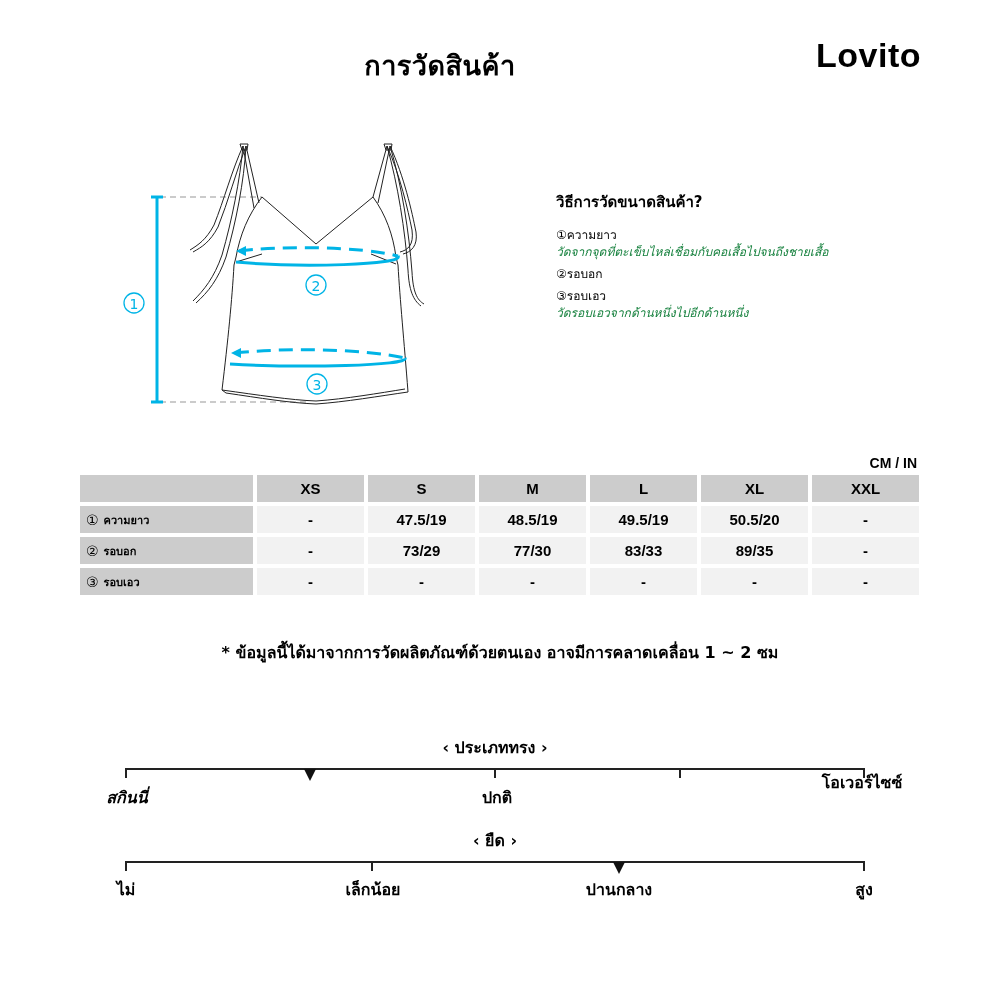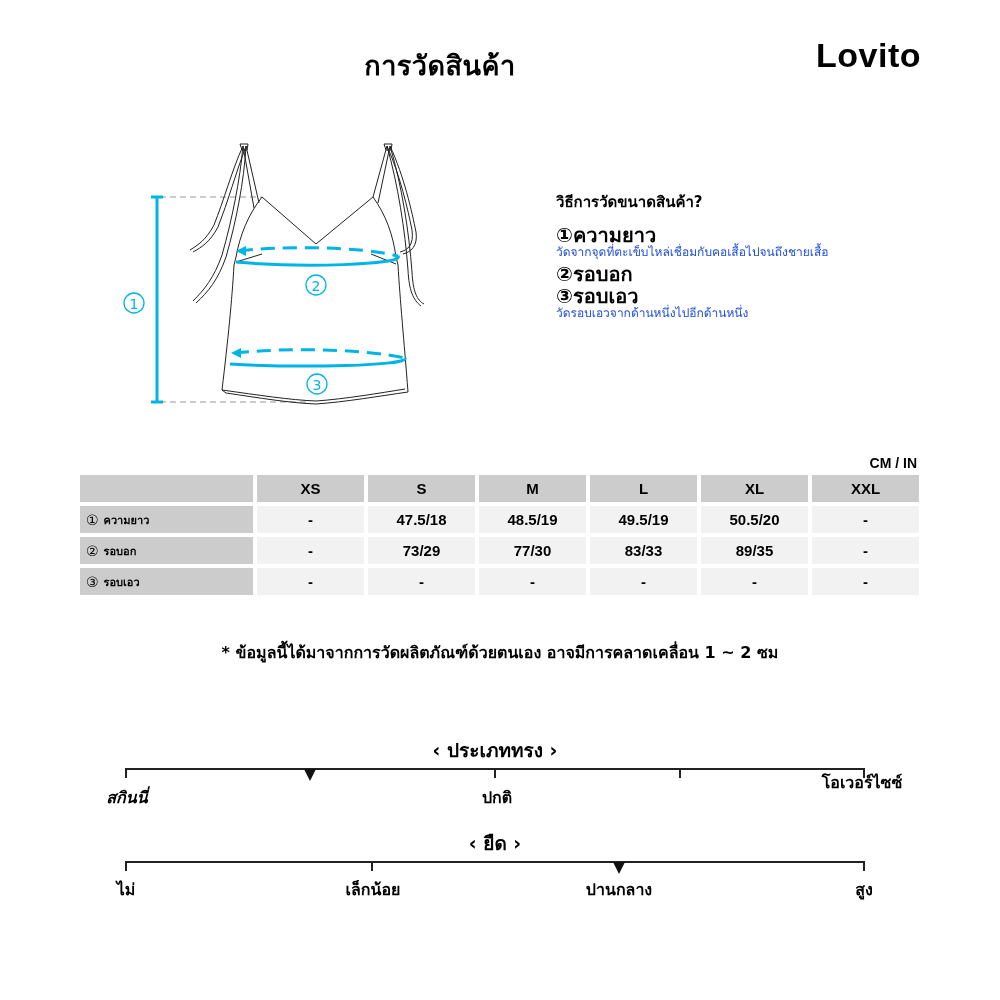--- a/index.html
+++ b/index.html
@@ -9,41 +9,41 @@
   .page-title { position: absolute; left: 0; width: 880px; top: 44px; text-align: center;
     font-size: 27px; font-weight: bold; letter-spacing: 0.5px; }
   .logo { position: absolute; left: 816px; top: 36px; font-family: "Liberation Sans", sans-serif;
     font-size: 34px; font-weight: bold; letter-spacing: 0.5px; }
 
   .illustration { position: absolute; left: 0; top: 0; width: 1000px; height: 430px; }
 
   .howto { position: absolute; left: 556px; top: 190px; width: 360px; }
   .howto-title { font-size: 15px; font-weight: bold; margin-bottom: 12px; }
   .howto-item { margin-bottom: 4px; }
-  .howto-label { font-size: 20px; font-weight: bold; line-height: 18px; }
-  .howto-desc { font-size: 12px; color: #1d4ed8; line-height: 17px; margin-bottom: 3px; }
+  .howto-label { font-size: 12px; font-weight: normal; line-height: 18px; }
+  .howto-desc { font-size: 12px; color: #15803d; line-height: 17px; margin-bottom: 3px; font-style: italic; }
 
   .unit { position: absolute; right: 83px; top: 455px; font-size: 14px; font-weight: bold;
     font-family: "Liberation Sans", sans-serif; }
 
   .size-table { position: absolute; left: 80px; top: 475px; border-collapse: separate; border-spacing: 0; }
   .row { display: flex; margin-bottom: 4px; }
   .cell { height: 27px; display: flex; align-items: center; justify-content: center;
     font-family: "Liberation Sans", sans-serif; font-weight: bold; font-size: 15px; margin-right: 4px; }
   .cell.label { width: 173px; justify-content: flex-start; padding-left: 6px; background: #cccccc;
     font-family: "DejaVu Sans", sans-serif; font-size: 11px; }
   .cell.label .num { font-size: 14px; font-weight: normal; margin-right: 5px; }
   .cell.head { width: 107px; background: #cccccc; }
   .cell.data { width: 107px; background: #f2f2f2; }
   .cell.last { margin-right: 0; }
 
   .note { position: absolute; left: 0; width: 1000px; top: 640px; text-align: center;
     font-size: 16px; font-weight: bold; }
 
-  .scale-title { position: absolute; left: 0; width: 990px; text-align: center; font-size: 19px; font-weight: bold; }
+  .scale-title { position: absolute; left: 0; width: 990px; text-align: center; font-size: 16px; font-weight: bold; }
   .scale-svg { position: absolute; left: 0; width: 1000px; height: 30px; }
   .scale-label { position: absolute; font-size: 16px; font-weight: bold; transform: translateX(-50%); white-space: nowrap; }
 </style>
 </head>
 <body>
 
 <div class="page-title">การวัดสินค้า</div>
 <div class="logo">Lovito</div>
 
 <svg class="illustration" viewBox="0 0 1000 430" xmlns="http://www.w3.org/2000/svg">
@@ -128,21 +128,21 @@
     <div class="cell head">L</div>
     <div class="cell head">XL</div>
     <div class="cell head last">XXL</div>
   </div>
   <div class="row">
     <div class="cell label">
       <span class="num">①</span>
       <span>ความยาว</span>
     </div>
     <div class="cell data">-</div>
-    <div class="cell data">47.5/18</div>
+    <div class="cell data">47.5/19</div>
     <div class="cell data">48.5/19</div>
     <div class="cell data">49.5/19</div>
     <div class="cell data">50.5/20</div>
     <div class="cell data last">-</div>
   </div>
   <div class="row">
     <div class="cell label">
       <span class="num">②</span>
       <span>รอบอก</span>
     </div>

